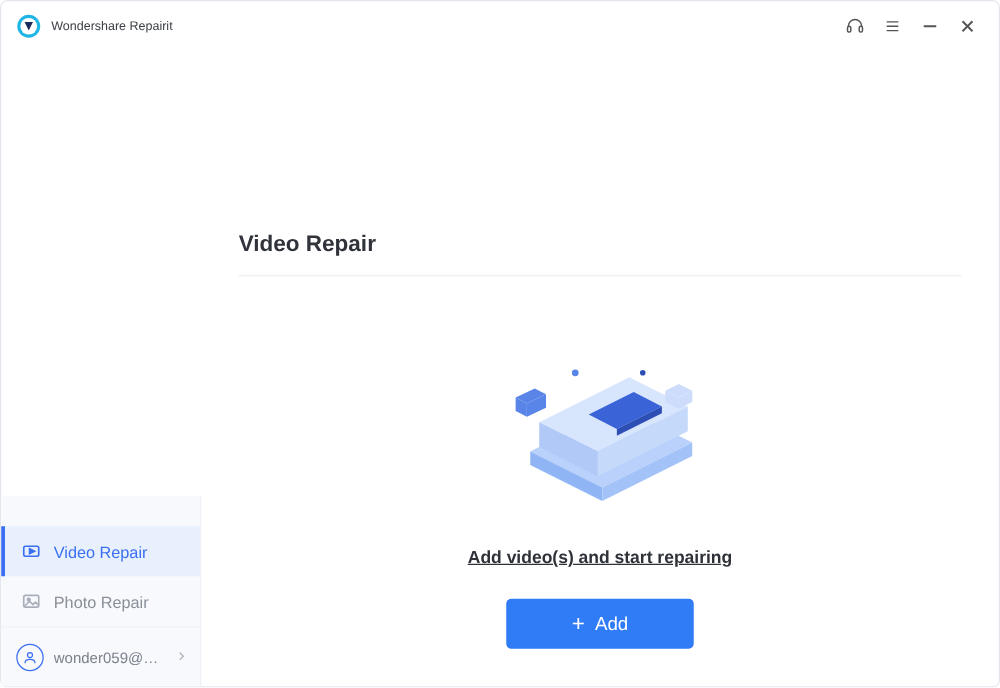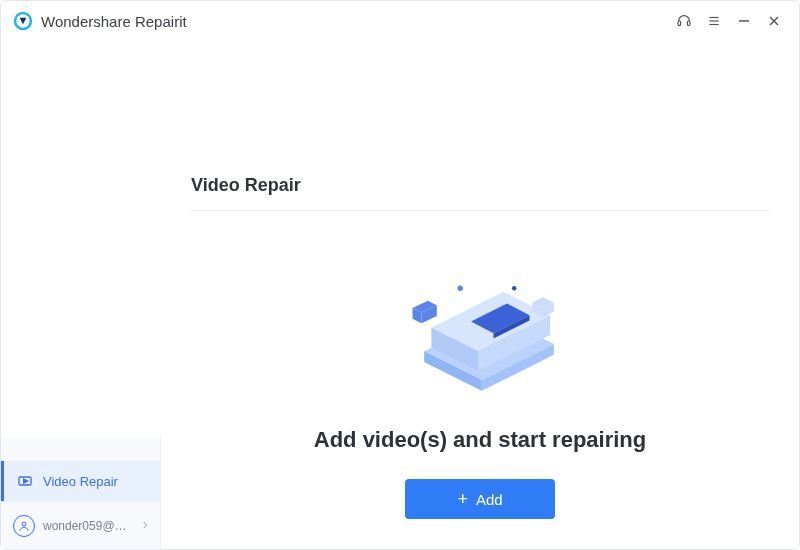--- a/index.html
+++ b/index.html
@@ -1,36 +1,36 @@
 <!DOCTYPE html>
 <html><head>
 <meta charset="utf-8">
 <style>
   * { box-sizing: border-box; margin: 0; padding: 0; }
   html, body { width: 800px; height: 550px; overflow: hidden; font-family: -apple-system, "Segoe UI", Arial, sans-serif; }
   .window { display: flex; flex-direction: column; width: 800px; height: 550px; background: #fff; border: 1px solid #e4e7ed; border-radius: 6px; }
   .titlebar { display: flex; align-items: center; height: 40px; padding: 0 10px 0 12px; }
   .logo { width: 20px; height: 20px; display: flex; align-items: center; justify-content: center; margin-right: 8px; }
-  .app-title { font-size: 15px; color: #3b3e45; font-weight: 500; }
+  .app-title { font-size: 10px; color: #3b3e45; font-weight: 500; }
   .title-spacer { flex: 1; }
   .titlebar .win-btn, .titlebar .icon-btn { width: 30px; height: 30px; display: flex; align-items: center; justify-content: center; color: #555; cursor: pointer; }
   .body { flex: 1; display: flex; min-height: 0; align-items: flex-end; }
   .sidebar { width: 160px; background: #f7f9fc; display: flex; flex-direction: column; padding-top: 24px; border-right: 1px solid #eef1f6; }
   .nav-item { display: flex; align-items: center; height: 40px; padding: 0 16px; font-size: 13px; color: #8a8f99; cursor: pointer; gap: 10px; }
   .nav-item.active { background: #e9f0fd; color: #3a6ff2; border-left: 3px solid #3a6ff2; padding-left: 13px; font-weight: 500; }
   .nav-icon { width: 16px; height: 16px; display: flex; align-items: center; justify-content: center; }
   .sidebar-spacer { flex: 1; }
   .account { display: flex; align-items: center; height: 48px; padding: 0 10px 0 12px; gap: 8px; color: #7b818c; font-size: 12px; cursor: pointer; border-top: 1px solid #eef1f6; }
   .avatar { width: 22px; height: 22px; border: 1.5px solid #3a6ff2; border-radius: 50%; display: flex; align-items: center; justify-content: center; }
   .account-label { flex: 1; white-space: nowrap; overflow: hidden; text-overflow: ellipsis; }
   .main { flex: 1; display: flex; flex-direction: column; padding: 20px 30px 30px 30px; }
   .page-title { font-size: 18px; font-weight: 600; color: #30333a; padding-bottom: 14px; border-bottom: 1px solid #eceef3; }
   .content { flex: 1; display: flex; flex-direction: column; align-items: center; justify-content: center; gap: 26px; padding-top: 40px; }
   .illus { width: 180px; height: 150px; position: relative; }
-  .blurb { font-size: 22px; font-weight: 600; color: #2e3138; }
+  .blurb { font-size: 14px; font-weight: 600; color: #2e3138; text-decoration: underline; }
   .add-btn { background: #2f7cf6; color: #fff; border: none; border-radius: 4px; height: 40px; width: 150px; display: flex; align-items: center; justify-content: center; gap: 8px; font-size: 15px; font-weight: 500; cursor: pointer; }
   .add-btn .plus { font-size: 18px; line-height: 1; }
 </style>
 </head>
 <body>
 
 <div class="window">
   <div class="titlebar">
     <span class="logo">
       <svg viewBox="0 0 24 24" width="20" height="20">
@@ -71,20 +71,30 @@
   <div class="body">
     <div class="sidebar">
       <div class="nav-item active">
         <span class="nav-icon">
           <svg width="16" height="16" viewBox="0 0 24 24" fill="none" stroke="#3a6ff2" stroke-width="2">
             <rect x="3" y="6" width="18" height="12" rx="2"></rect>
             <polygon points="10,9 16,12 10,15" fill="#3a6ff2"></polygon>
           </svg>
         </span>
         <span>Video Repair</span>
+      </div>
+      <div class="nav-item">
+        <span class="nav-icon">
+          <svg width="16" height="16" viewBox="0 0 24 24" fill="none" stroke="#a9afba" stroke-width="2">
+            <rect x="3" y="5" width="18" height="14" rx="2"></rect>
+            <circle cx="9" cy="10" r="1.6" fill="#a9afba"></circle>
+            <path d="M4 18 L10 12 L14 16 L17 13 L21 17"></path>
+          </svg>
+        </span>
+        <span>Photo Repair</span>
       </div>
       <div class="sidebar-spacer"></div>
       <div class="account">
         <span class="avatar">
           <svg width="12" height="12" viewBox="0 0 24 24" fill="none" stroke="#3a6ff2" stroke-width="2">
             <circle cx="12" cy="8" r="4"></circle>
               <path d="M4 21c0-4 4-6 8-6s8 2 8 6"></path>
           </svg>
         </span>
         <span class="account-label">wonder059@16...</span>

